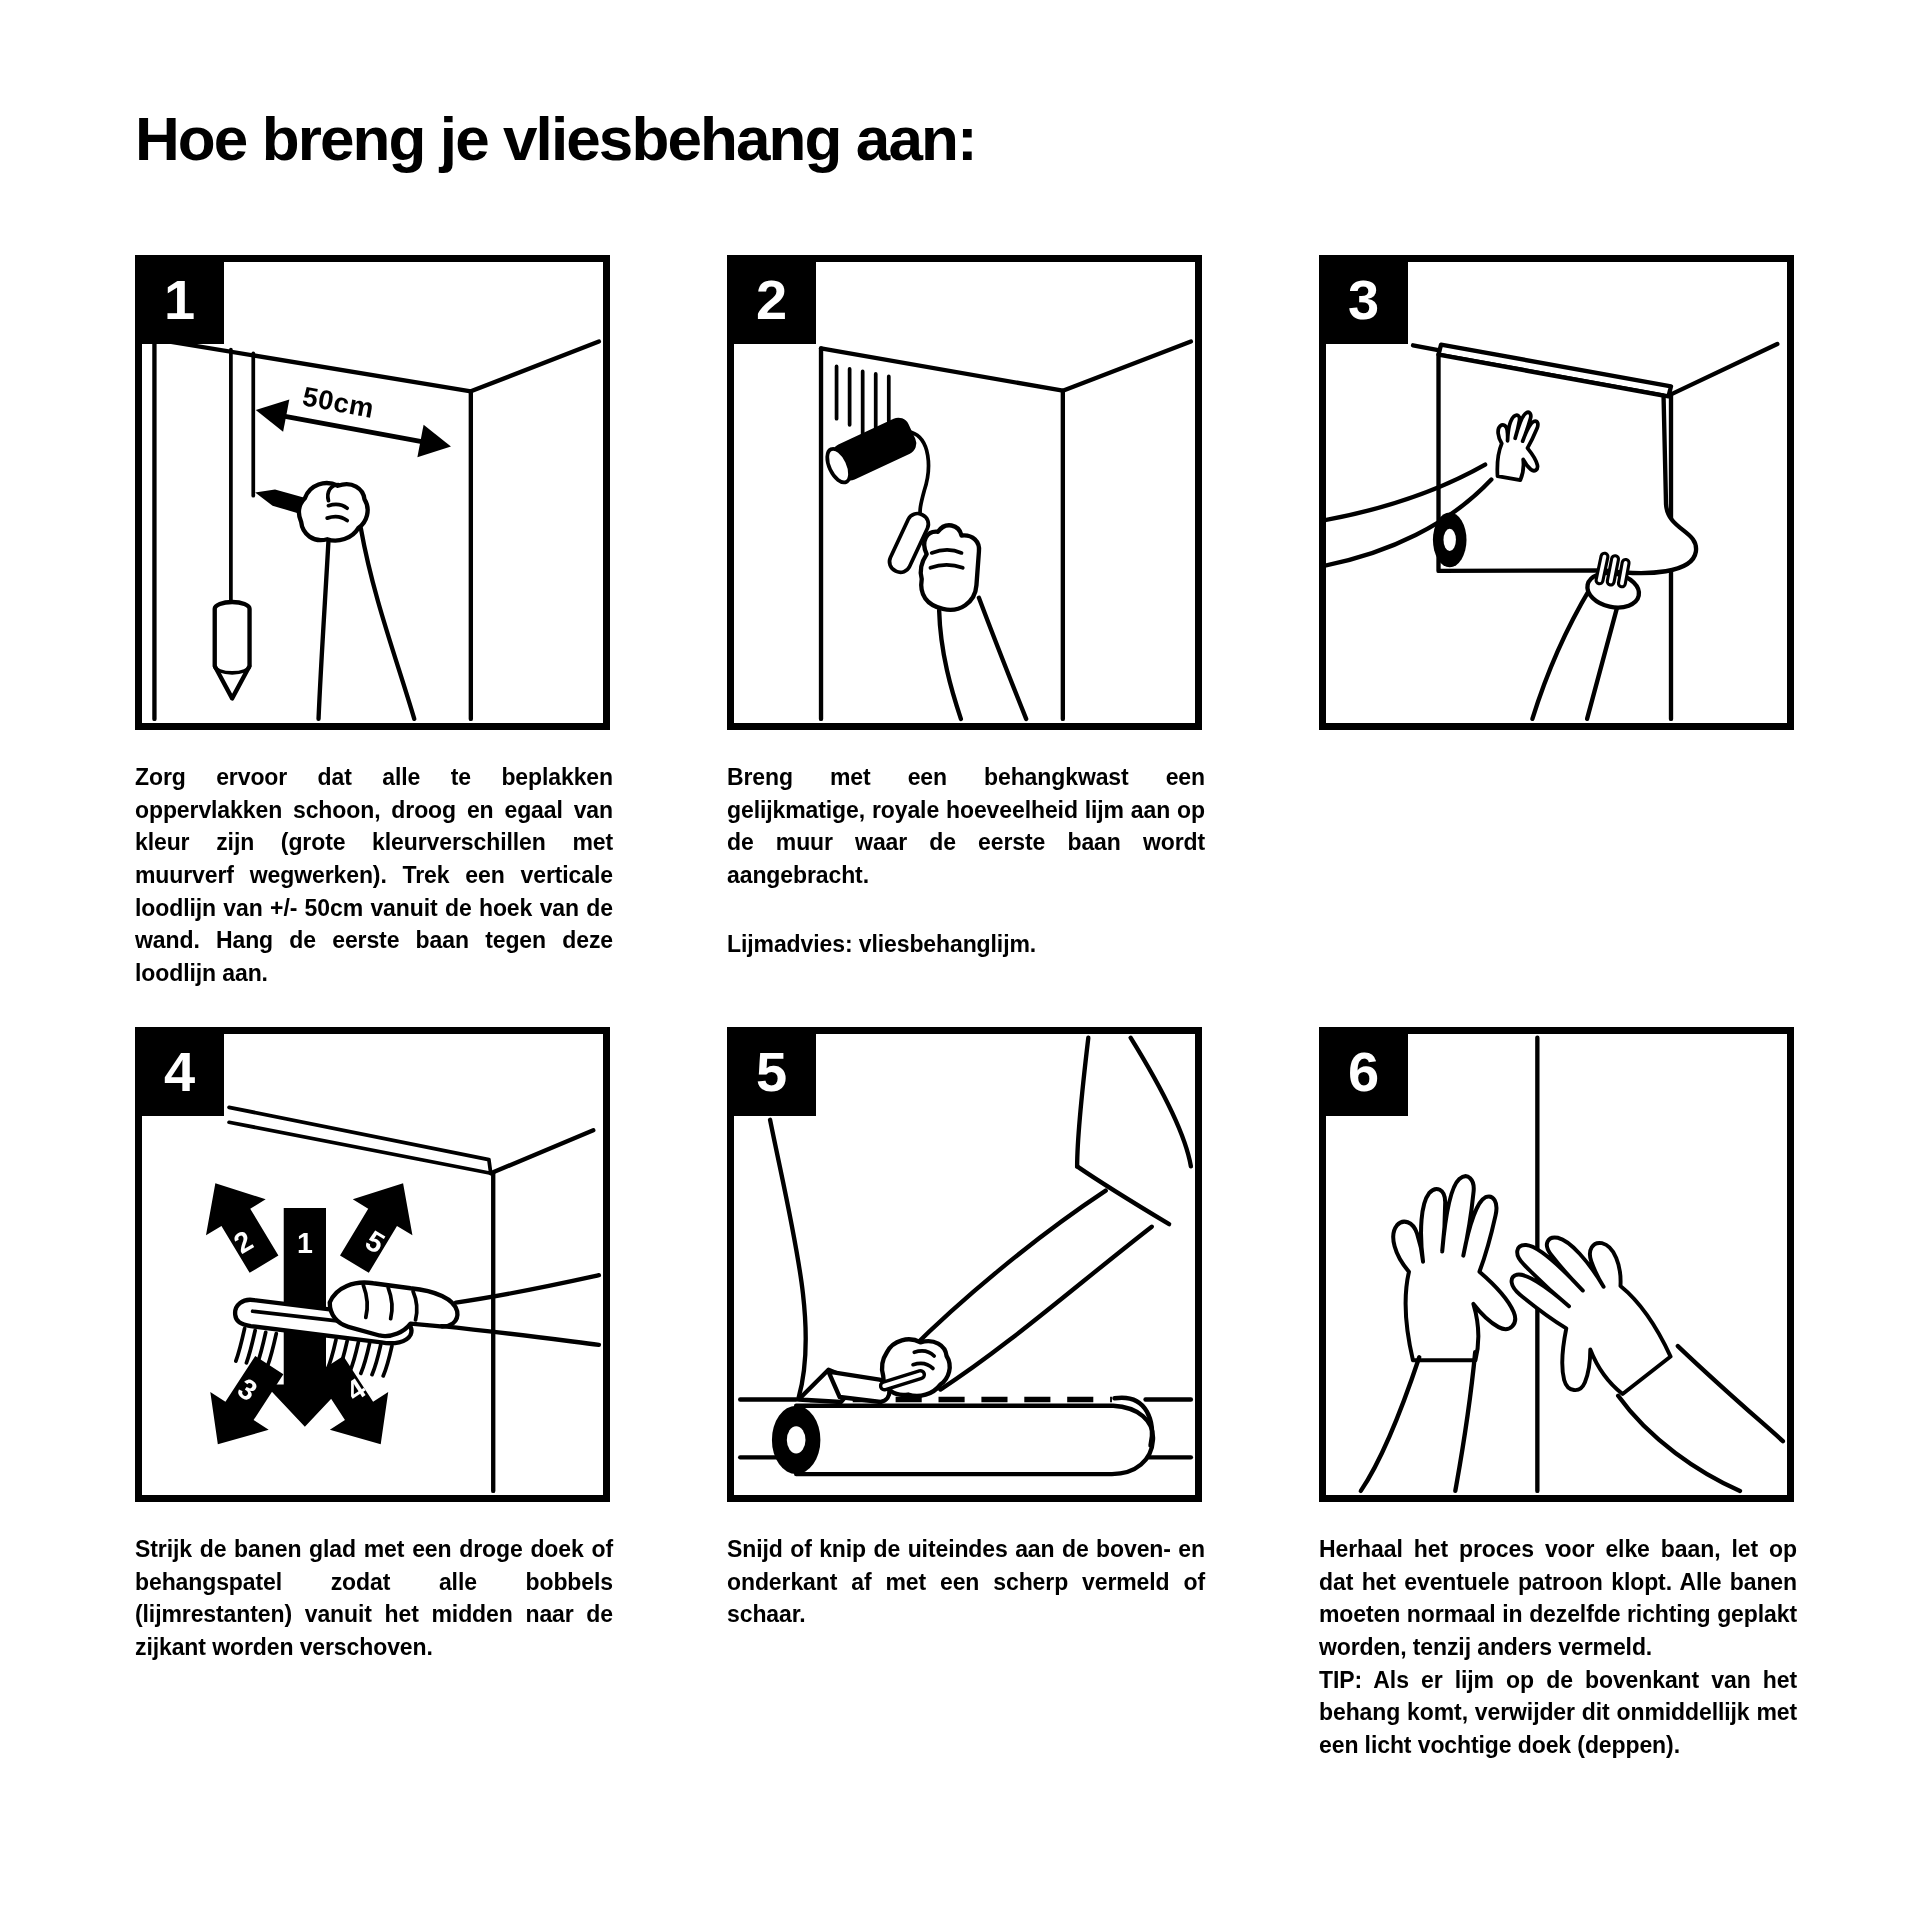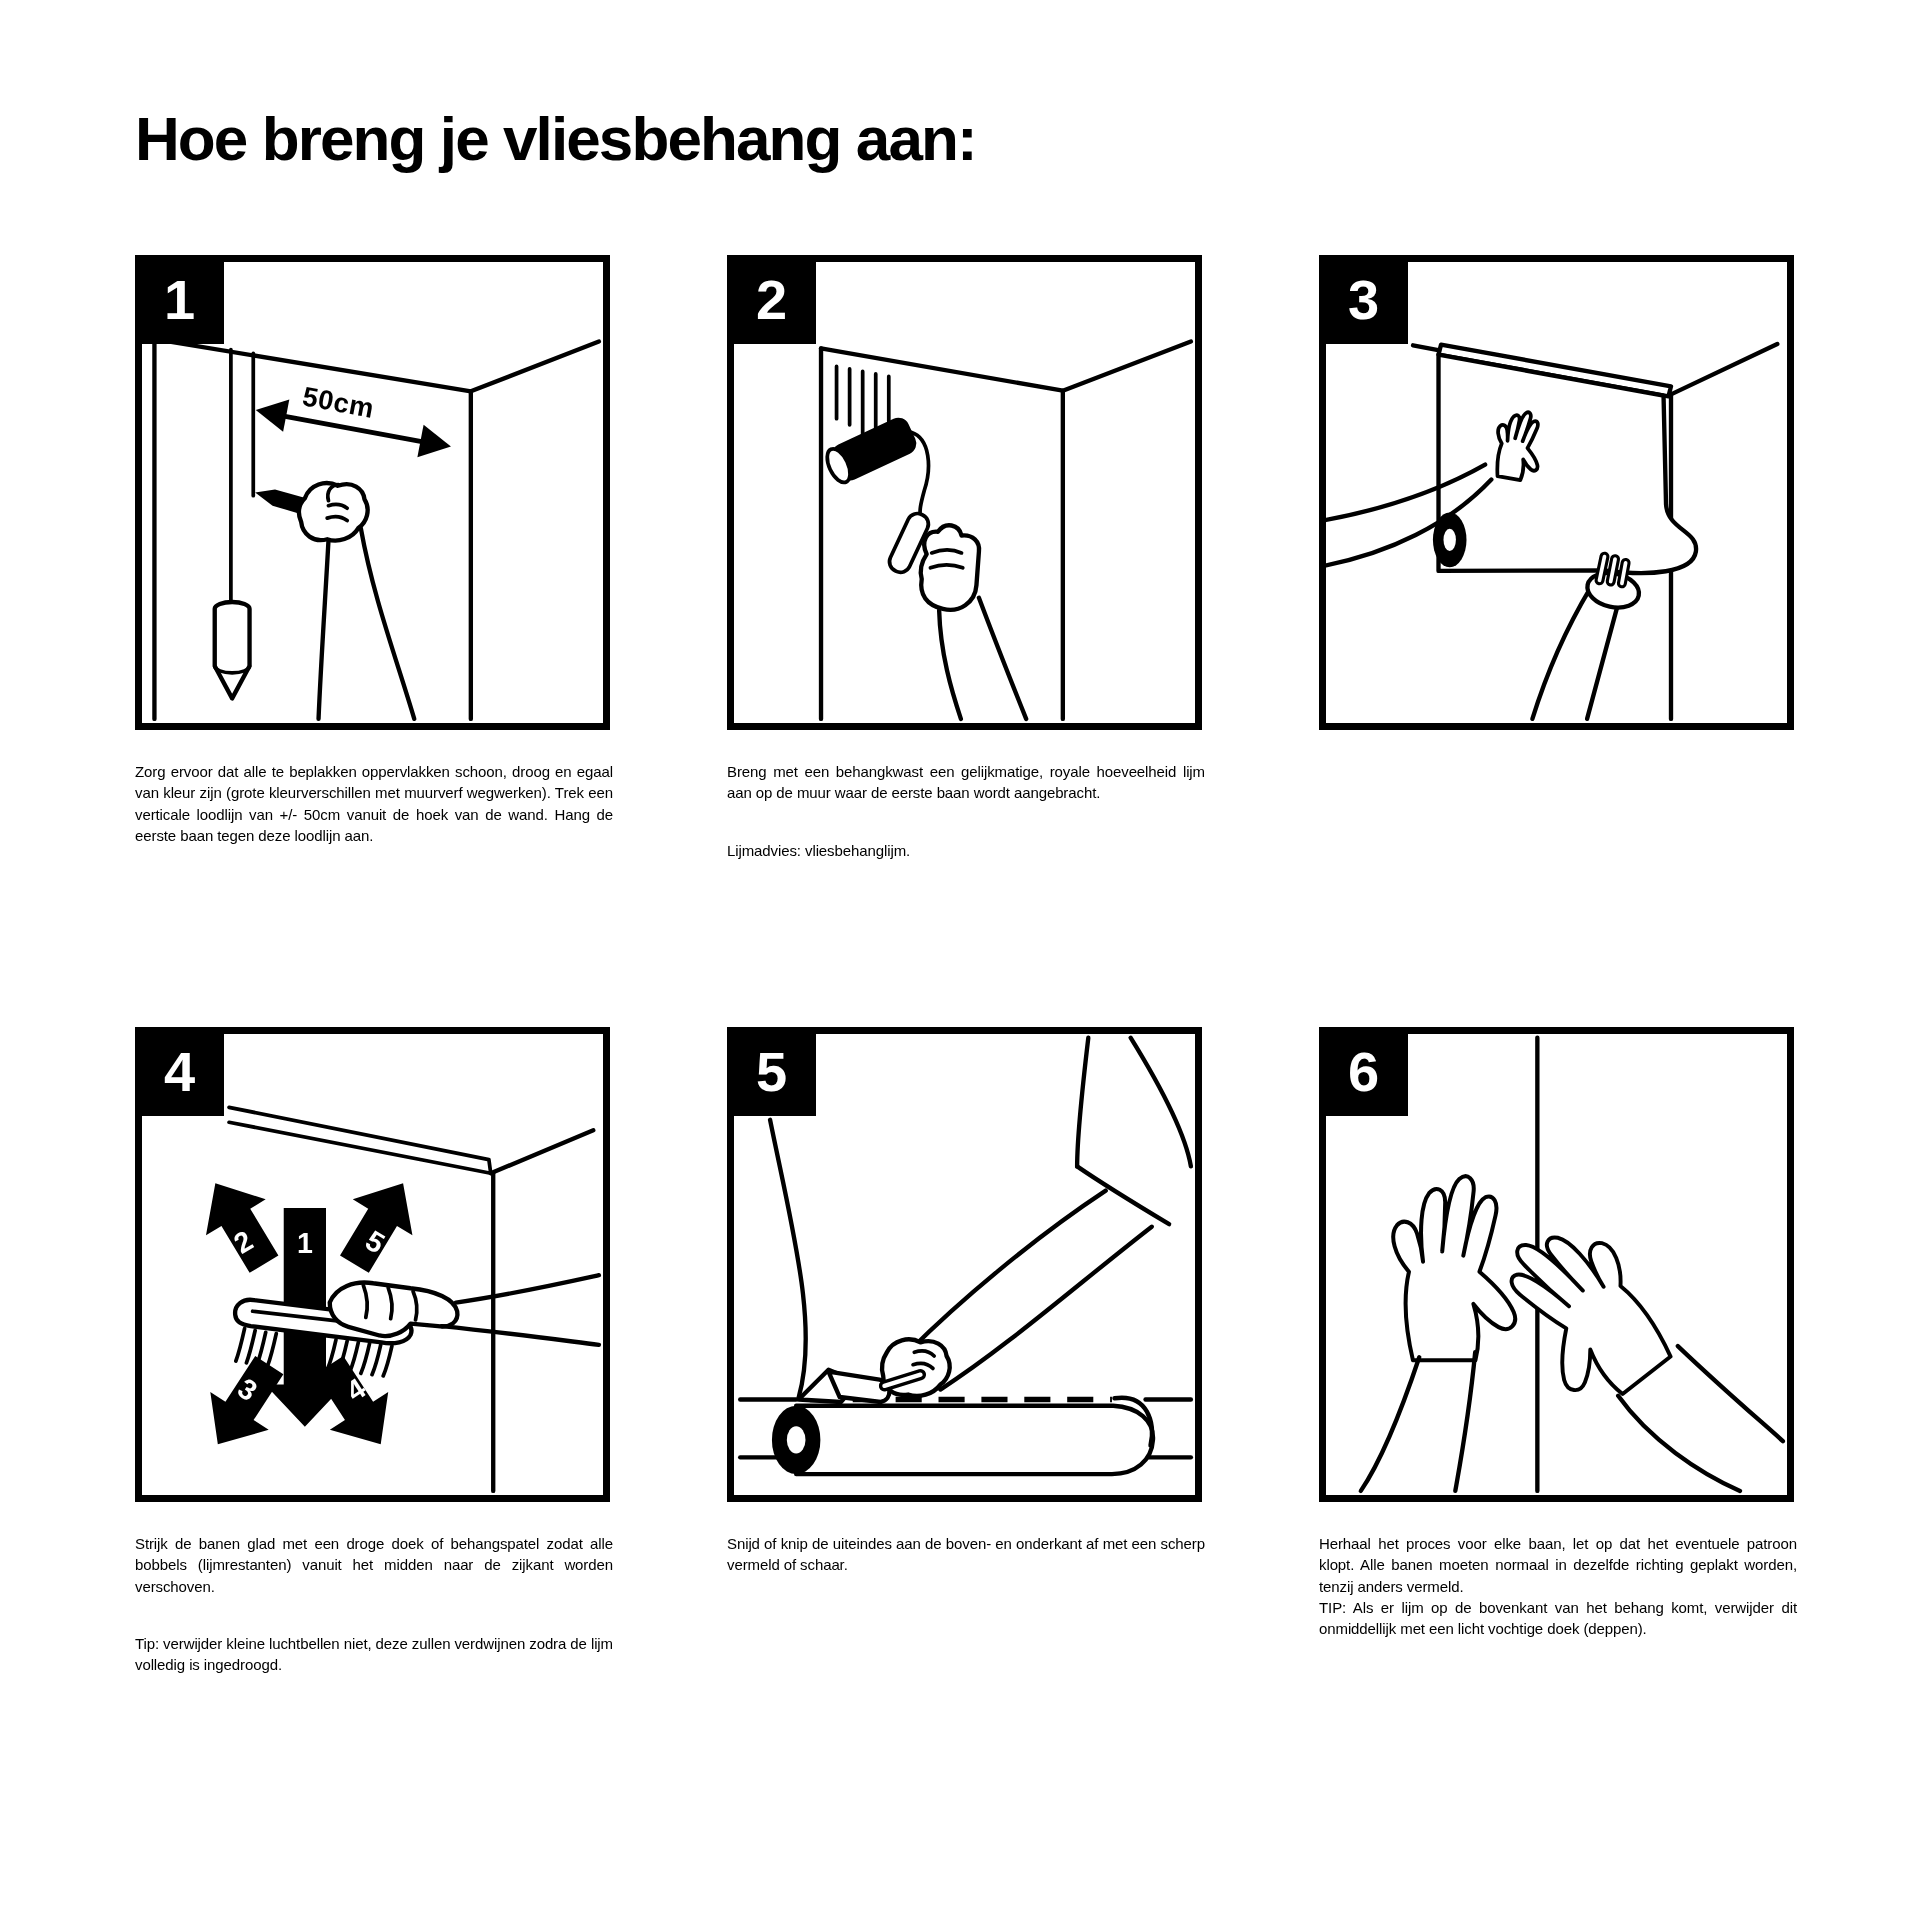--- a/index.html
+++ b/index.html
@@ -5,21 +5,21 @@
   html,body{margin:0;padding:0;background:#fff;width:1926px;height:1926px;
     font-family:"Liberation Sans",sans-serif;color:#000;}
   .sheet{position:absolute;left:0;top:0;width:1926px;height:1926px;background:#fff;overflow:hidden;}
   .title{position:absolute;left:135px;top:103px;font-size:62px;font-weight:800;
     letter-spacing:-1.9px;white-space:nowrap;}
   .panel{position:absolute;width:475px;height:475px;border:7px solid #000;
     box-sizing:border-box;background:#fff;}
   .badge{position:absolute;left:-7px;top:-7px;width:89px;height:89px;background:#000;
     color:#fff;font-size:56px;font-weight:800;display:flex;align-items:center;justify-content:center;}
   .illus{position:absolute;left:0;top:0;width:460px;height:460px;}
-  .caption{position:absolute;width:478px;font-size:15px;line-height:1.42;font-weight:400;
+  .caption{position:absolute;width:478px;font-size:23px;line-height:1.42;font-weight:700;
     text-align:justify;letter-spacing:-0.1px;}
   .caption p{margin:0;}
   .caption p.gap{margin-top:36px;}
   
   .ln{fill:none;stroke:#000;stroke-width:7;stroke-linecap:round;stroke-linejoin:round;}
   .thin{fill:none;stroke:#000;stroke-width:6;stroke-linecap:round;stroke-linejoin:round;}
   .wh{fill:#fff;stroke:#000;stroke-width:7;stroke-linejoin:round;}
   .bk{fill:#000;stroke:none;}
   .dash{fill:none;stroke:#000;stroke-width:9;stroke-dasharray:42 27;}
   .num{font-family:"Liberation Sans",sans-serif;font-weight:800;font-size:46px;fill:#fff;
@@ -166,21 +166,20 @@
       <g>
         <path class="wh" d="M302,432 C312,407 342,396 372,401 L432,409 C472,413 502,426 507,446 C510,463 496,473 476,470 L432,466 C422,479 402,489 382,485 L332,471 C314,466 302,452 302,432 Z"></path>
         <path class="thin" d="M356,404 C362,420 364,440 360,456 M396,408 C402,424 404,442 400,458 M436,414 C442,428 444,444 440,460"></path>
         <path class="ln" d="M505,432 C590,420 662,404 735,388 M482,470 C580,480 655,490 735,500"></path>
       </g>
     </svg>
     <div class="badge">4</div>
   </div>
   <div class="caption" style="left:135px;top:1533px;">
     <p>Strijk de banen glad met een droge doek of behangspatel zodat alle bobbels (lijmrestanten) vanuit het midden naar de zijkant worden verschoven.</p>
-    <p class="gap">Tip: verwijder kleine luchtbellen niet, deze zullen verdwijnen zodra de lijm volledig is ingedroogd.</p>
   </div>
 
   <div class="panel" style="left:727px;top:1027px;">
     <svg class="illus" viewBox="0 0 740 740">
       <g>
         <path class="ln" d="M58,138 C95,320 136,470 104,585"></path>
       </g>
       <g>
         <path class="ln" d="M10,588 L100,588"></path>
         <path class="ln" d="M10,681 L735,681"></path>

